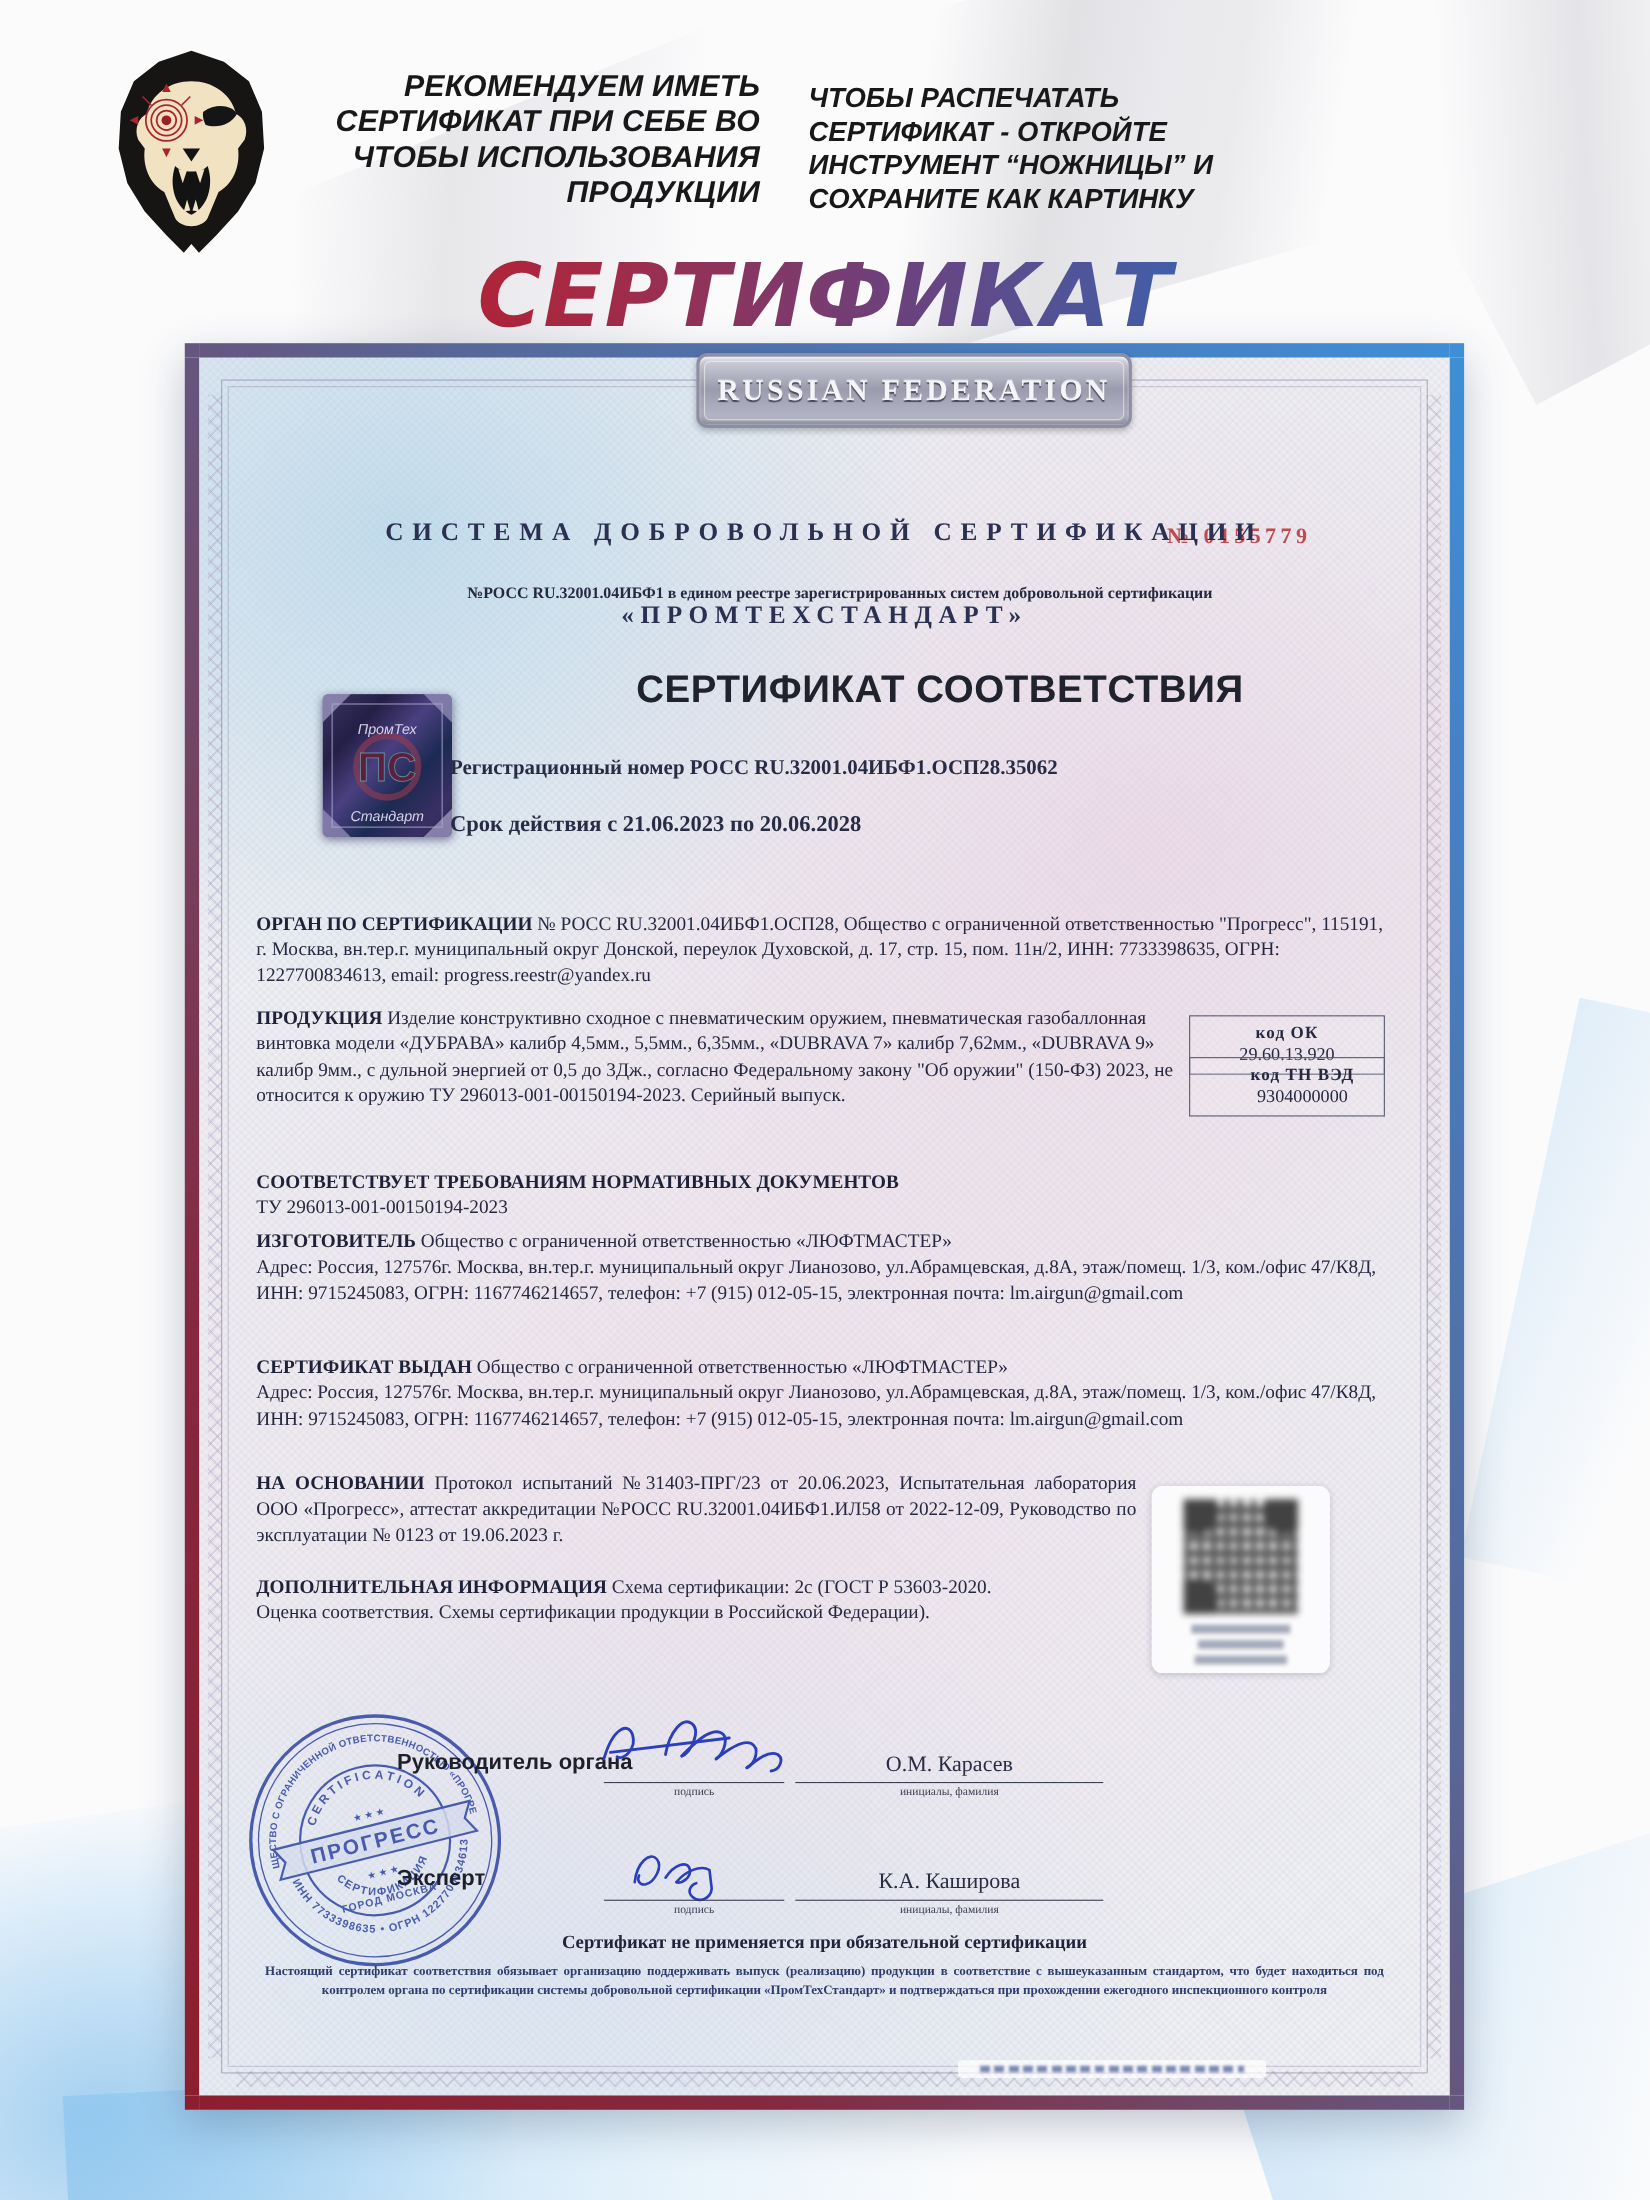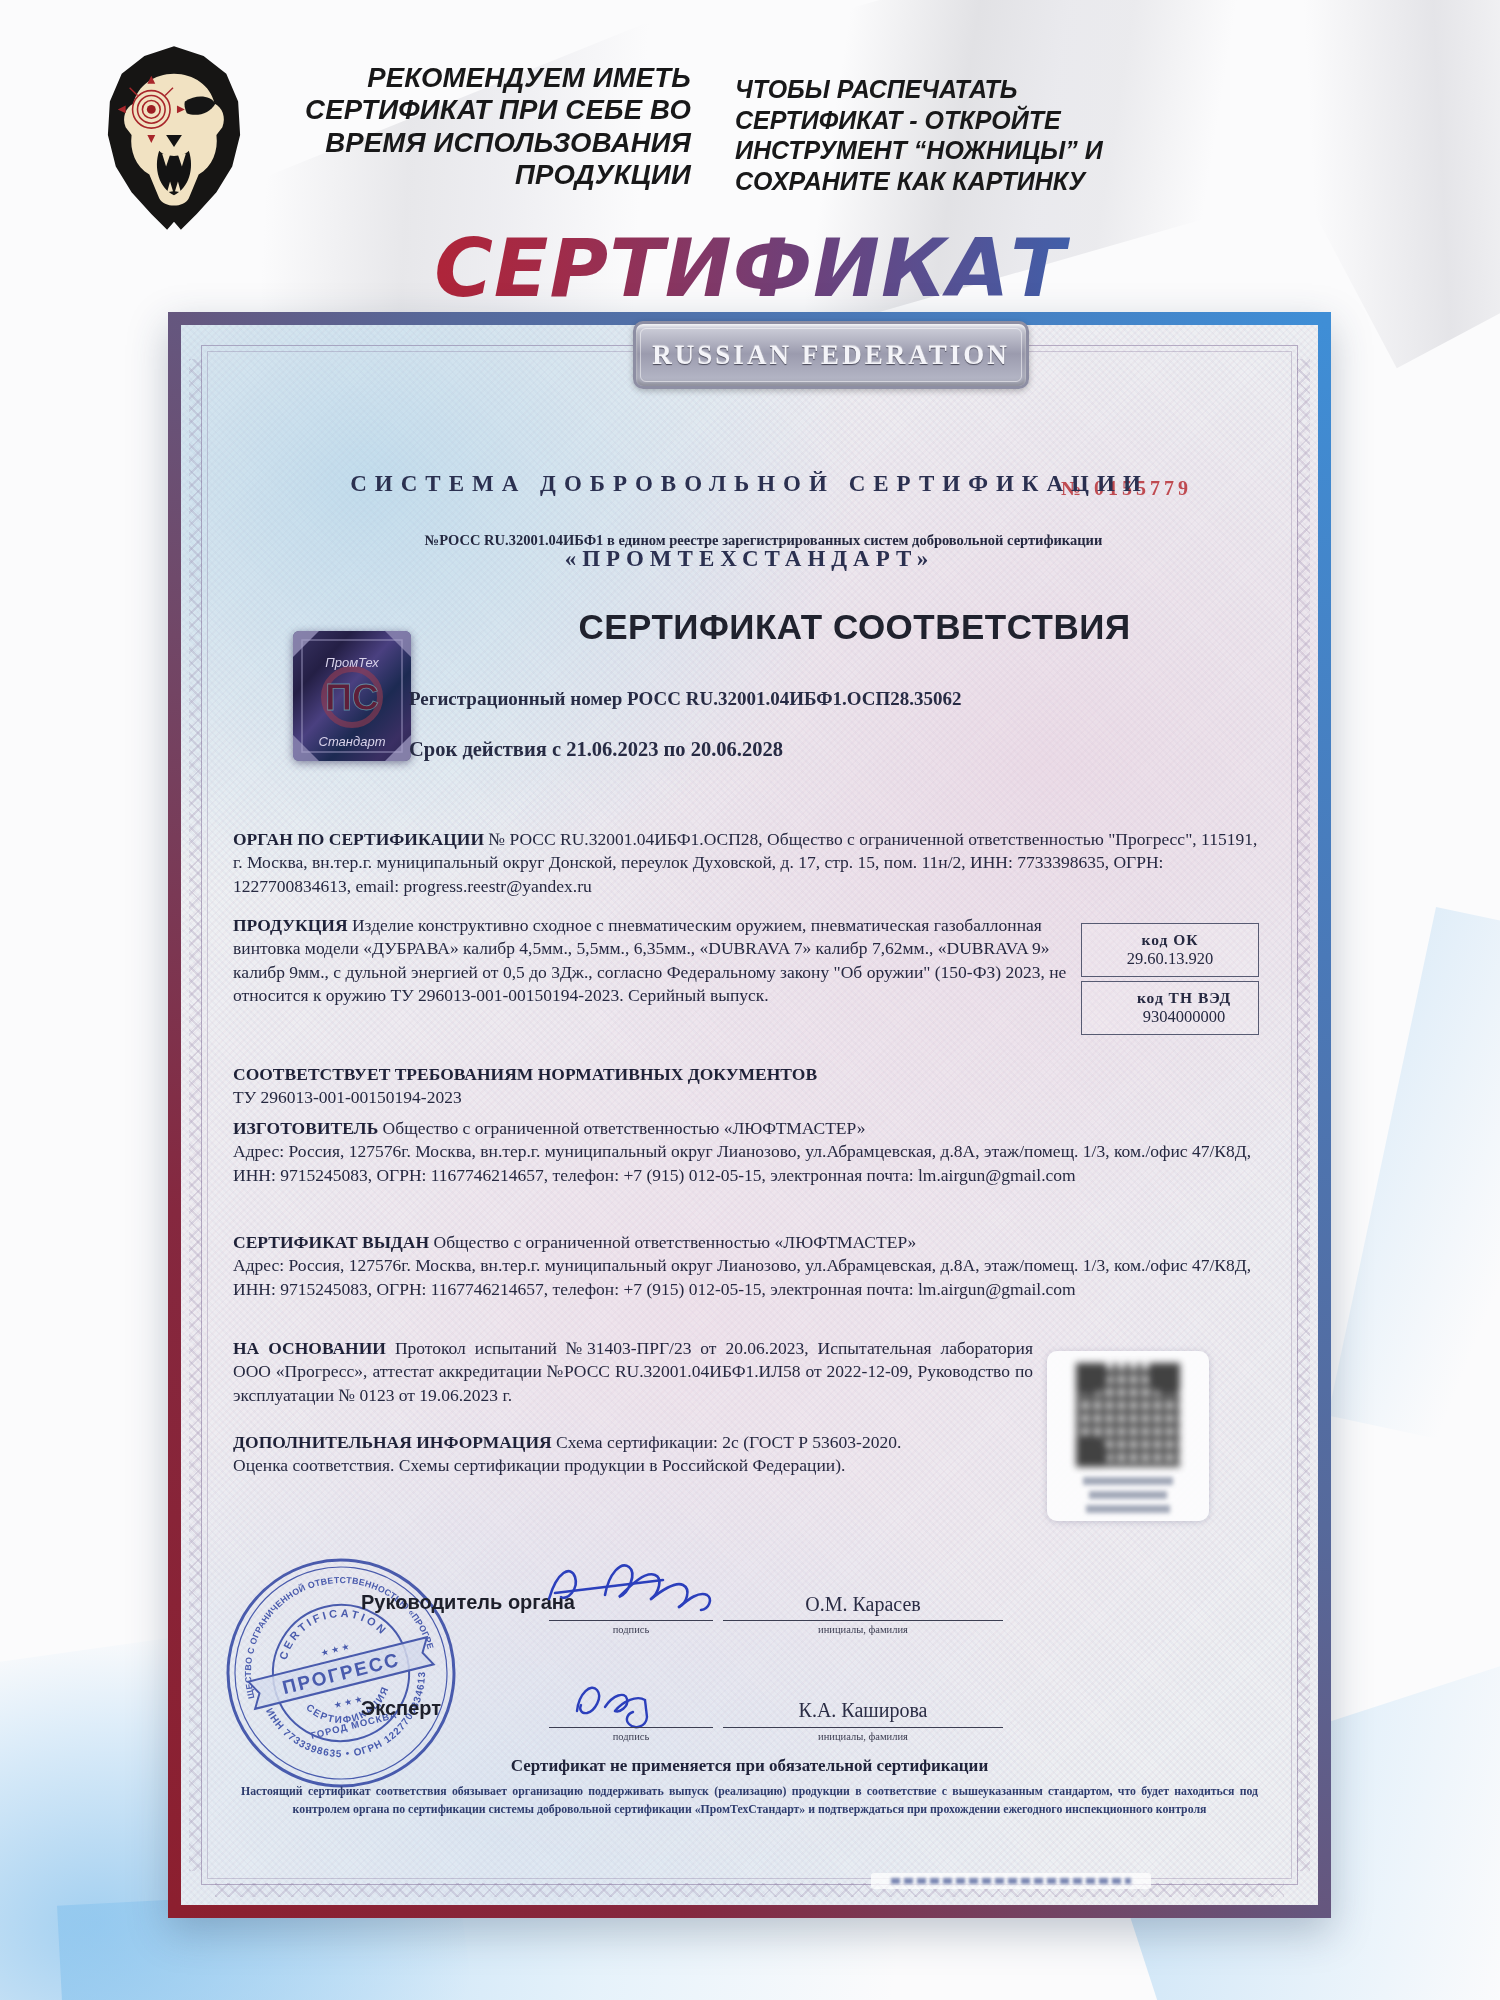--- a/index.html
+++ b/index.html
@@ -99,21 +99,21 @@
   .sec-manu{top:792px;}
   .sec-issued{top:906px;}
   .sec-basis{top:1012px;width:800px;text-align:justify;}
   .sec-add{top:1106px;width:700px;}
 
   .codebox{position:absolute;left:900px;width:178px;height:54px;box-sizing:border-box;
         border:1.5px solid #565a72;background:rgba(255,255,255,.12);
         display:flex;flex-direction:column;justify-content:center;align-items:center;
         font-family:"Liberation Serif",serif;color:#252840;}
   .codebox1{top:598px;}
-  .codebox2{top:656px;padding-left:28px;}
+  .codebox2{top:636px;padding-left:28px;}
   .cb-l{font-size:15.5px;font-weight:700;letter-spacing:1px;}
   .cb-v{font-size:16.5px;}
 
   .qr-card{position:absolute;left:866px;top:1026px;width:162px;height:170px;border-radius:10px;
         background:rgba(252,252,253,.95);box-shadow:0 1px 6px rgba(80,80,120,.25);}
   .qr-blur{position:absolute;left:29px;top:12px;width:104px;height:104px;filter:blur(3.5px);opacity:.85;
         background-image:
           radial-gradient(circle at 12% 12%,#222 14%,transparent 16%),
           radial-gradient(circle at 88% 12%,#222 14%,transparent 16%),
           radial-gradient(circle at 12% 88%,#222 14%,transparent 16%),
@@ -184,21 +184,21 @@
       <path d="M52,32 L48,40 L56,40 Z M52,100 L48,92 L56,92 Z M18,66 L26,62 L26,70 Z M86,66 L78,62 L78,70 Z" fill="#a8262b"></path>
       <line x1="38" y1="52" x2="30" y2="44" stroke="#a8262b" stroke-width="1.4"></line>
       <line x1="66" y1="52" x2="74" y2="44" stroke="#a8262b" stroke-width="1.4"></line>
       <path d="M67,92 L83,92 L75,104 Z" fill="#131313"></path>
       <path d="M60,108 C54,126 60,146 75,153 C90,146 96,126 90,108 C84,115 66,115 60,108 Z" fill="#131313"></path>
       <path d="M63,111 L67,124 L71,112 Z M79,112 L83,124 L87,111 Z" fill="#f1e2c2"></path>
       <path d="M68,150 L71,139 L74,149 Z M76,149 L79,139 L82,150 Z" fill="#f1e2c2"></path>
     </svg>
   </div>
 
-  <div class="note note-left">РЕКОМЕНДУЕМ ИМЕТЬ СЕРТИФИКАТ ПРИ СЕБЕ ВО ВРЕМЯ ИСПОЛЬЗОВАНИЯ ПРОДУКЦИИ</div>
+  <div class="note note-left">РЕКОМЕНДУЕМ ИМЕТЬ СЕРТИФИКАТ ПРИ СЕБЕ ВО ЧТОБЫ ИСПОЛЬЗОВАНИЯ ПРОДУКЦИИ</div>
   <div class="note note-right">ЧТОБЫ РАСПЕЧАТАТЬ СЕРТИФИКАТ - ОТКРОЙТЕ ИНСТРУМЕНТ “НОЖНИЦЫ” И СОХРАНИТЕ КАК КАРТИНКУ</div>
 
   <h1 class="big-title">СЕРТИФИКАТ</h1>
 
   <div class="cert">
     <div class="inner-border"></div>
     <div class="zz zz-b"></div>
     <div class="zz zz-l"></div>
     <div class="zz zz-r"></div>
 

